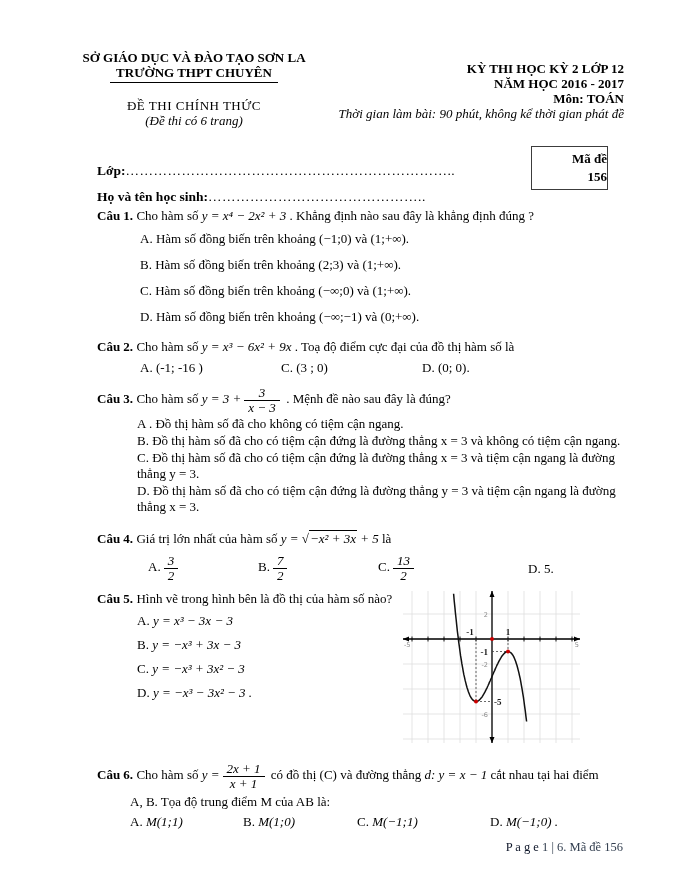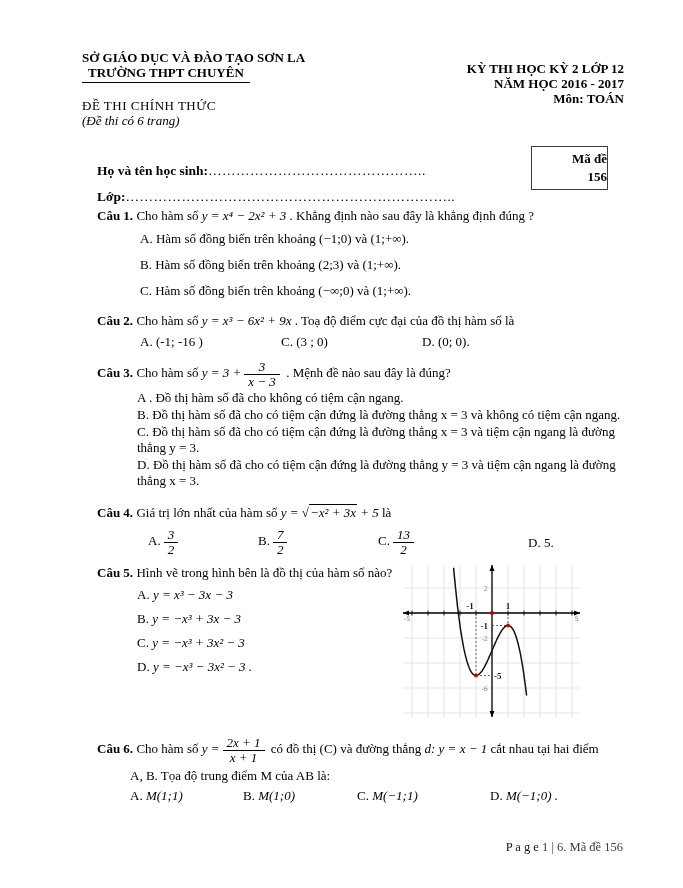--- a/index.html
+++ b/index.html
@@ -2,21 +2,21 @@
 <html><head>
 <meta charset="utf-8">
 <style>
   *{box-sizing:border-box;margin:0;padding:0}
   html,body{background:#ffffff}
   .page{position:relative;width:683px;height:888px;background:#fff;overflow:hidden;
         font-family:"Liberation Serif","DejaVu Serif",serif;font-size:13px;color:#000}
   .b{font-weight:bold}
   .i{font-style:italic}
   .math{font-style:italic}
-  .hdr-left{position:absolute;left:82px;top:50px;width:248px;text-align:left;line-height:15px}
+  .hdr-left{position:absolute;left:70px;top:50px;width:248px;text-align:center;line-height:15px}
   .hdr-right{position:absolute;left:300px;top:61px;width:324px;text-align:right;line-height:15px}
   .ul-span{display:inline-block;border-bottom:1.5px solid #000;padding:0 6px 2px 6px}
   .official{margin-top:15px;letter-spacing:.5px}
   .code-box{position:absolute;left:531px;top:146px;width:77px;height:44px;border:1px solid #3c3c3c;
             text-align:right;font-weight:bold;padding-top:3px;line-height:18px}
   .student{position:absolute;left:97px;top:158px;width:460px;line-height:26px;font-size:13.5px}
   .dots{letter-spacing:.5px}
   .qs{position:absolute;left:97px;top:206px;width:527px}
   .qlead{line-height:20px}
   .qlabel{font-weight:bold}
@@ -67,46 +67,48 @@
   <div class="hdr-left">
     <div class="b">SỞ GIÁO DỤC VÀ ĐÀO TẠO SƠN LA</div>
     <div><span class="b ul-span">TRƯỜNG THPT CHUYÊN</span></div>
     <div class="official">ĐỀ THI CHÍNH THỨC</div>
     <div class="i">(Đề thi có 6  trang)</div>
   </div>
   <div class="hdr-right">
     <div class="b">KỲ THI  HỌC KỲ 2 LỚP 12</div>
     <div class="b">NĂM HỌC 2016 - 2017</div>
     <div class="b">Môn: TOÁN</div>
+    <div class="i">Thời gian làm bài: 90 phút, không kể thời gian phát đề</div>
   </div>
 
   <div class="code-box">
     <div>Mã đề</div>
     <div>156</div>
   </div>
 
   <div class="student">
     <div>
+      <span class="b">Lớp:</span><span class="dots">……………………………………………………………..</span>
+    </div>
+    <div>
       <span class="b">Họ và tên học sinh:</span><span class="dots">………………………………………..</span>
-    </div>
-    <div>
-      <span class="b">Lớp:</span><span class="dots">……………………………………………………………..</span>
     </div>
   </div>
 
   <div class="qs">
 
     <div class="q1">
       <div class="qlead">
         <span class="qlabel">Câu 1.</span><span> Cho hàm số </span><span class="math">y = x⁴ − 2x² + 3</span><span> . Khẳng định nào sau đây là khẳng định đúng ?</span>
       </div>
       <div class="opts-col">
         <div>A. Hàm số đồng biến trên khoảng (−1;0) và (1;+∞).</div>
         <div>B. Hàm số đồng biến trên khoảng (2;3)  và (1;+∞).</div>
         <div>C. Hàm số đồng biến trên khoảng (−∞;0)  và (1;+∞).</div>
+        <div>D. Hàm số đồng biến trên khoảng (−∞;−1) và (0;+∞).</div>
       </div>
     </div>
 
     <div class="q2">
       <div class="qlead">
         <span class="qlabel">Câu 2.</span><span> Cho hàm số </span><span class="math">y = x³ − 6x² + 9x</span><span> . Toạ độ điểm cực đại của đồ thị hàm số là</span>
       </div>
       <div class="optrow q2row">
         <span class="c1">A. (-1; -16 )</span>
         <span class="c3">C. (3 ; 0)</span>

